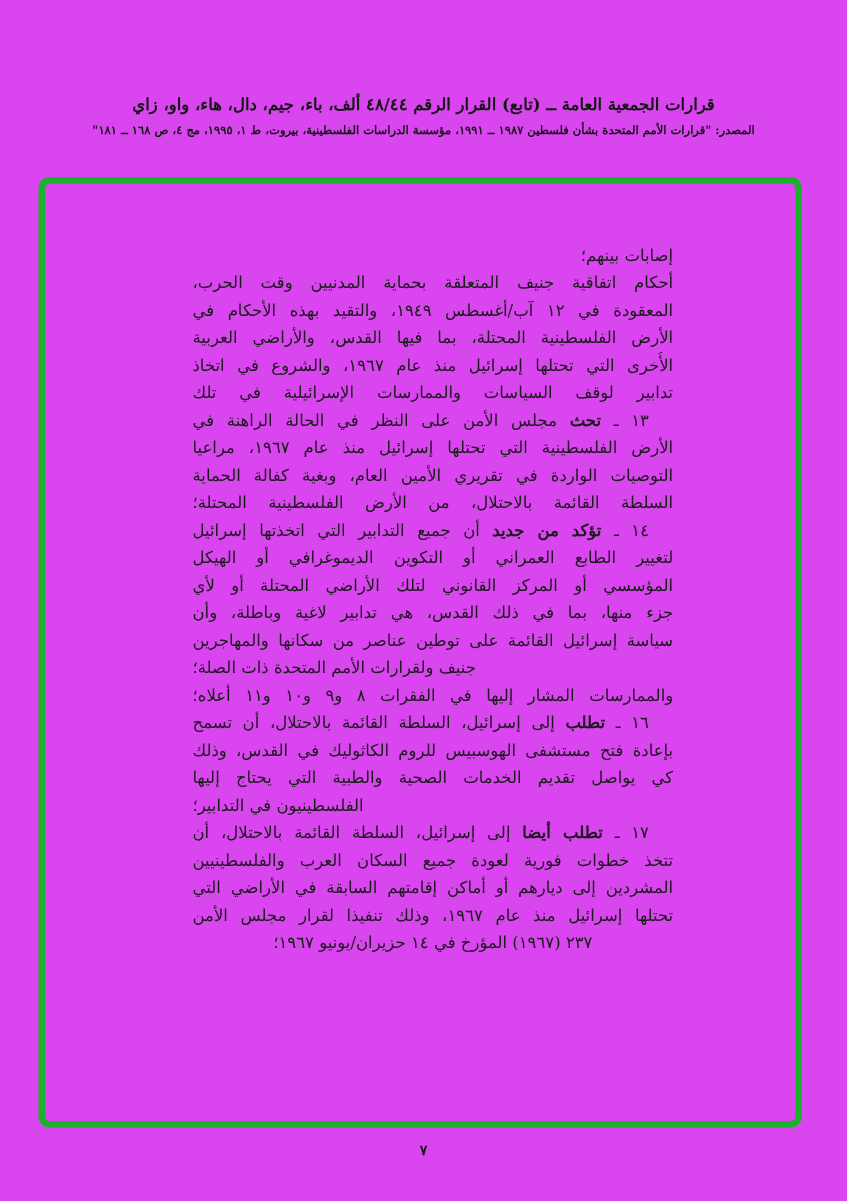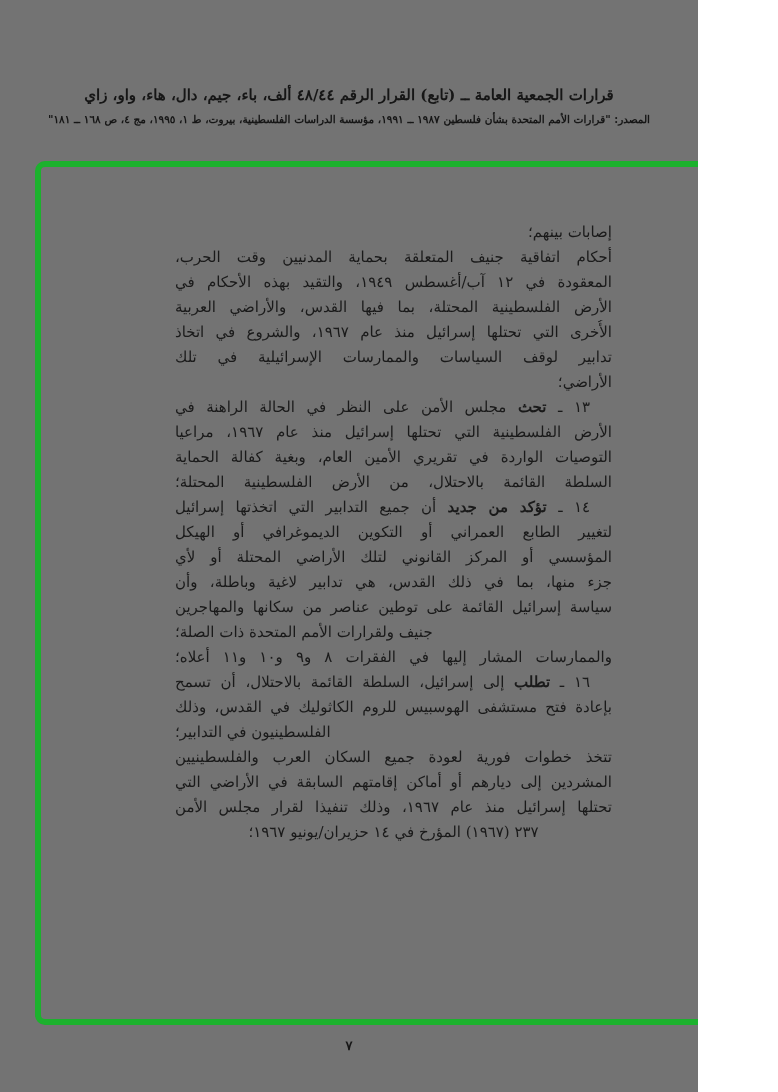--- a/index.html
+++ b/index.html
@@ -1,20 +1,20 @@
 <!DOCTYPE html>
 <html lang="ar"><head>
 <meta charset="utf-8">
 <style>
   html, body { margin: 0; padding: 0; background: #ffffff; }
   .page {
     position: relative;
-    width: 698px;
+    width: 770px;
     height: 1092px;
-    background: #737373;
+    background: #d946ef;
     overflow: hidden;
     font-family: "DejaVu Serif", "Liberation Serif", serif;
     color: #161616;
   }
   
   .hdr-title {
     position: absolute;
     top: 84px; left: 0; right: 0;
     direction: rtl;
     text-align: center;
@@ -87,35 +87,36 @@
 
   <div class="frame" style="border-color: rgb(28, 177, 45);"></div>
 
   <div class="doc-body" id="doc-body" dir="rtl">
       <div class="line r" dir="rtl"><span class="seg">إصابات بينهم؛</span></div>
       <div class="line j" dir="rtl"><span class="seg">أحكام اتفاقية جنيف المتعلقة بحماية المدنيين وقت الحرب،</span></div>
       <div class="line j" dir="rtl"><span class="seg">المعقودة في ١٢ آب/أغسطس ١٩٤٩، والتقيد بهذه الأحكام في</span></div>
       <div class="line j" dir="rtl"><span class="seg">الأرض الفلسطينية المحتلة، بما فيها القدس، والأراضي العربية</span></div>
       <div class="line j" dir="rtl"><span class="seg">الأُخرى التي تحتلها إسرائيل منذ عام ١٩٦٧، والشروع في اتخاذ</span></div>
       <div class="line j" dir="rtl"><span class="seg">تدابير لوقف السياسات والممارسات الإسرائيلية في تلك</span></div>
-      <div class="line r" dir="rtl"><span class="seg">الأراضي؛</span></div>
       <div class="line j first" dir="rtl"><span class="seg">١٣ ـ </span><span class="seg bold">تحث</span><span class="seg"> مجلس الأمن على النظر في الحالة الراهنة في</span></div>
       <div class="line j" dir="rtl"><span class="seg">الأرض الفلسطينية التي تحتلها إسرائيل منذ عام ١٩٦٧، مراعيا</span></div>
       <div class="line j" dir="rtl"><span class="seg">التوصيات الواردة في تقريري الأمين العام، وبغية كفالة الحماية</span></div>
       <div class="line j" dir="rtl"><span class="seg">السلطة القائمة بالاحتلال، من الأرض الفلسطينية المحتلة؛</span></div>
       <div class="line j first" dir="rtl"><span class="seg">١٤ ـ </span><span class="seg bold">تؤكد من جديد</span><span class="seg"> أن جميع التدابير التي اتخذتها إسرائيل</span></div>
       <div class="line j" dir="rtl"><span class="seg">لتغيير الطابع العمراني أو التكوين الديموغرافي أو الهيكل</span></div>
       <div class="line j" dir="rtl"><span class="seg">المؤسسي أو المركز القانوني لتلك الأراضي المحتلة أو لأي</span></div>
       <div class="line j" dir="rtl"><span class="seg">جزء منها، بما في ذلك القدس، هي تدابير لاغية وباطلة، وأن</span></div>
       <div class="line j" dir="rtl"><span class="seg">سياسة إسرائيل القائمة على توطين عناصر من سكانها والمهاجرين</span></div>
       <div class="line l" dir="rtl"><span class="seg">جنيف ولقرارات الأمم المتحدة ذات الصلة؛</span></div>
       <div class="line j" dir="rtl"><span class="seg">والممارسات المشار إليها في الفقرات ٨ و٩ و١٠ و١١ أعلاه؛</span></div>
       <div class="line j first" dir="rtl"><span class="seg">١٦ ـ </span><span class="seg bold">تطلب</span><span class="seg"> إلى إسرائيل، السلطة القائمة بالاحتلال، أن تسمح</span></div>
       <div class="line j" dir="rtl"><span class="seg">بإعادة فتح مستشفى الهوسبيس للروم الكاثوليك في القدس، وذلك</span></div>
+      <div class="line j" dir="rtl"><span class="seg">كي يواصل تقديم الخدمات الصحية والطبية التي يحتاج إليها</span></div>
       <div class="line l" dir="rtl"><span class="seg">الفلسطينيون في التدابير؛</span></div>
+      <div class="line j first" dir="rtl"><span class="seg">١٧ ـ </span><span class="seg bold">تطلب أيضا</span><span class="seg"> إلى إسرائيل، السلطة القائمة بالاحتلال، أن</span></div>
       <div class="line j" dir="rtl"><span class="seg">تتخذ خطوات فورية لعودة جميع السكان العرب والفلسطينيين</span></div>
       <div class="line j" dir="rtl"><span class="seg">المشردين إلى ديارهم أو أماكن إقامتهم السابقة في الأراضي التي</span></div>
       <div class="line j" dir="rtl"><span class="seg">تحتلها إسرائيل منذ عام ١٩٦٧، وذلك تنفيذا لقرار مجلس الأمن</span></div>
       <div class="line c" dir="rtl"><span class="seg">٢٣٧ (١٩٦٧) المؤرخ في ١٤ حزيران/يونيو ١٩٦٧؛</span></div>
     </div>
 
   <div class="pagenum">٧</div>
 
 </div>
 

